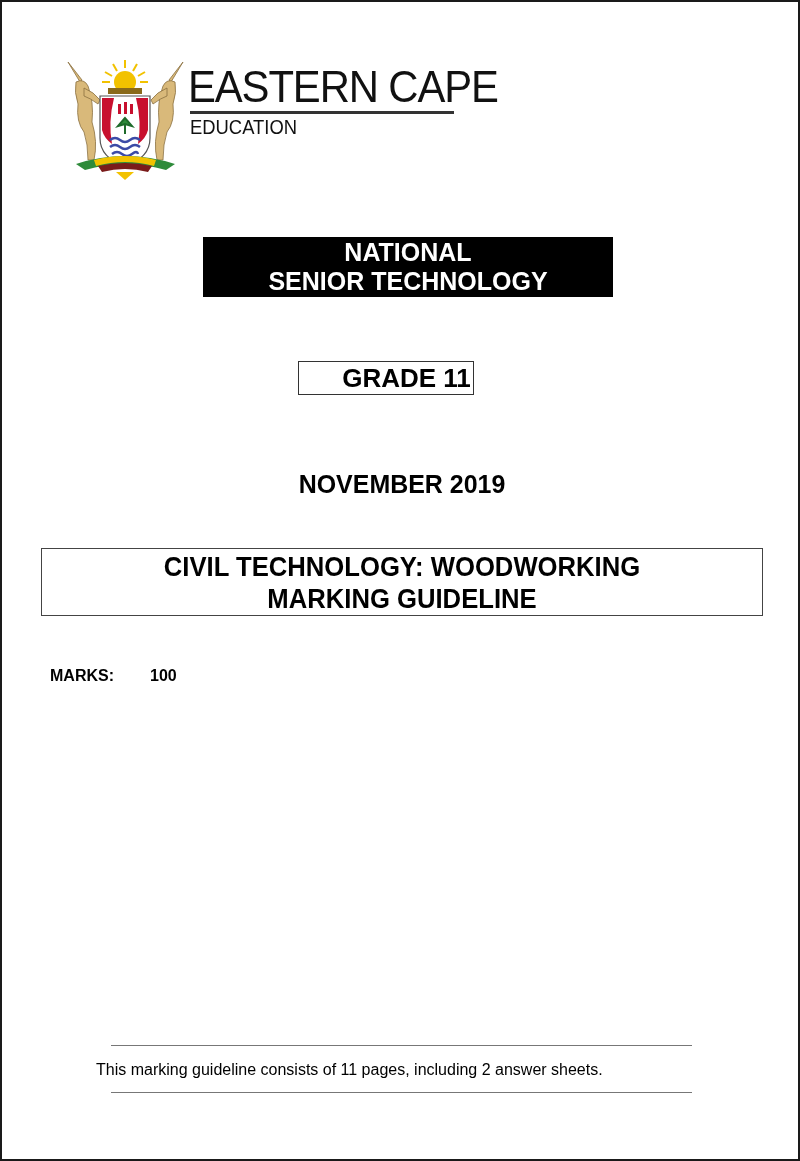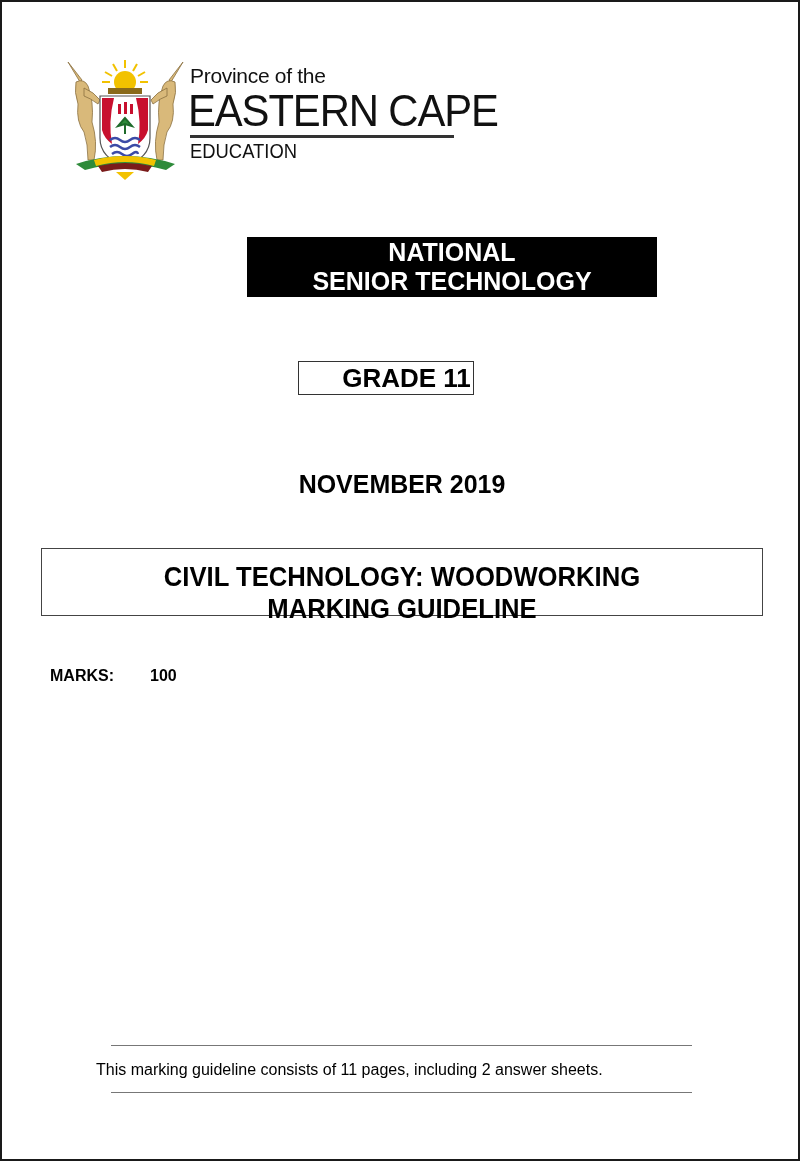--- a/index.html
+++ b/index.html
@@ -7,27 +7,27 @@
     .page { position: absolute; left: 0; top: 0; width: 796px; height: 1157px; border: 2px solid #1a1a1a; background: #fff; }
 
     .logo { position: absolute; left: 56px; top: 50px; width: 400px; height: 132px; }
     .crest { position: absolute; left: 0; top: 0; width: 135px; height: 132px; }
     .logo-text { position: absolute; left: 130px; top: 12px; width: 270px; }
     .logo-line1 { font-size: 21px; line-height: 24px; letter-spacing: -0.3px; color: #111; margin-left: 2px; }
     .logo-line2 { font-size: 45px; line-height: 46px; letter-spacing: -1.2px; color: #111; font-weight: normal; transform: scaleX(0.93); transform-origin: left; white-space: nowrap; }
     .logo-rule { height: 3px; background: #333; width: 264px; margin-top: 1px; margin-left: 2px; }
     .logo-line3 { font-size: 20px; line-height: 26px; color: #111; margin-left: 2px; transform: scaleX(0.92); transform-origin: left; }
 
-    .nsc-banner { position: absolute; left: 201px; top: 235px; width: 410px; height: 60px; background: #000; color: #fff; text-align: center; font-weight: bold; font-size: 25px; line-height: 29px; padding-top: 1px; box-sizing: border-box; margin-left: 44px; }
+    .nsc-banner { position: absolute; left: 201px; top: 235px; width: 410px; height: 60px; background: #000; color: #fff; text-align: center; font-weight: bold; font-size: 25px; line-height: 29px; padding-top: 1px; box-sizing: border-box; }
 
     .grade-box { position: absolute; left: 296px; top: 359px; width: 176px; height: 34px; border: 1px solid #333; box-sizing: border-box; text-align: center; font-weight: bold; font-size: 26px; line-height: 32px; padding-left: 41px; }
 
     .exam-date { position: absolute; left: 0; top: 466px; width: 800px; text-align: center; font-weight: bold; font-size: 26px; line-height: 32px; transform: scaleX(0.96); }
 
-    .subject-box { position: absolute; left: 39px; top: 546px; width: 722px; height: 68px; border: 1px solid #444; box-sizing: border-box; text-align: center; font-weight: bold; font-size: 27px; line-height: 32px; padding-top: 12px; }
+    .subject-box { position: absolute; left: 39px; top: 546px; width: 722px; height: 68px; border: 1px solid #444; box-sizing: border-box; text-align: center; font-weight: bold; font-size: 27px; line-height: 32px; padding-top: 2px; }
     .subject-box span { display: block; transform: scaleX(0.95); }
 
     .marks { position: absolute; left: 48px; top: 664px; font-weight: bold; font-size: 16px; line-height: 20px; }
     .marks-label { display: inline-block; width: 100px; }
 
     .footer-rule { position: absolute; left: 109px; width: 581px; height: 1px; background: #777; }
     .footer-rule.top { top: 1043px; }
     .footer-rule.bottom { top: 1090px; }
     .footer-note { position: absolute; left: 94px; top: 1057px; width: 581px; font-size: 16px; line-height: 22px; }
   </style>
@@ -82,21 +82,20 @@
         <path d="M52 95 Q57 91 62 95 T72 95 T82 95"></path>
         <path d="M54 102 Q59 98 64 102 T74 102 T80 102"></path>
       </g>
 
       <path d="M18 112 Q67 96 117 112 L108 118 Q67 106 27 118 Z" fill="#2e8b3a"></path>
       <path d="M36 108 Q67 100 98 108 L96 114 Q67 106 38 114 Z" fill="#f2c200"></path>
       <path d="M40 114 Q67 108 94 114 L90 120 Q67 114 44 120 Z" fill="#7a1b1b"></path>
       <path d="M58 120 L67 128 L76 120 Z" fill="#f2c200"></path>
     </svg>
     <div class="logo-text">
-      <div class="logo-line1">Province of the</div>
       <div class="logo-line2">EASTERN CAPE</div>
       <div class="logo-rule"></div>
       <div class="logo-line3">EDUCATION</div>
     </div>
   </div>
 
   <div class="nsc-banner">
     <div>NATIONAL</div>
     <div>SENIOR TECHNOLOGY</div>
   </div>

